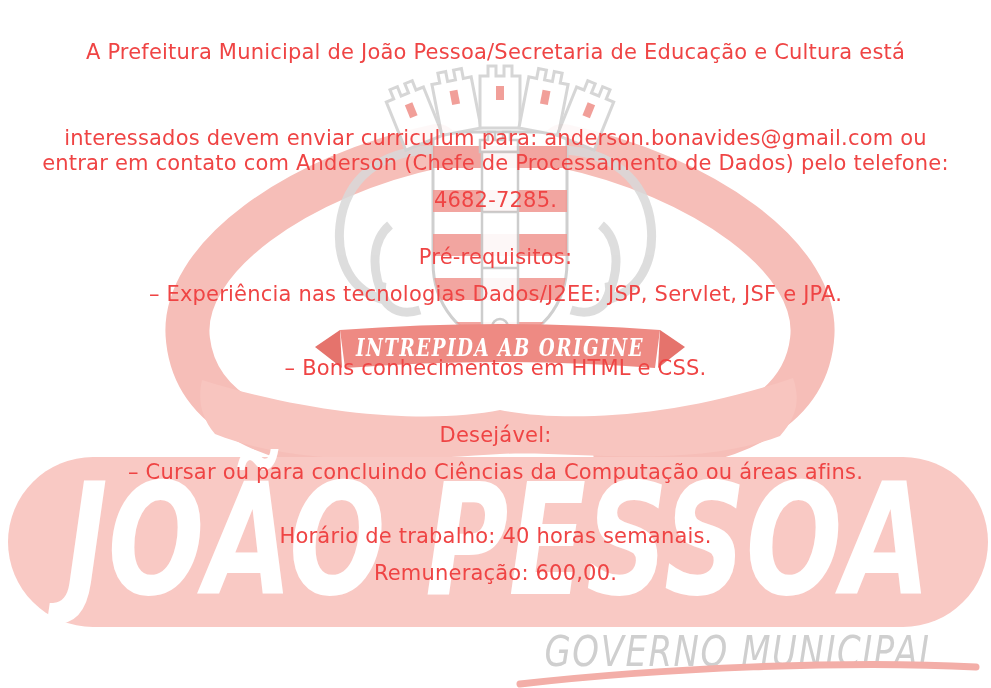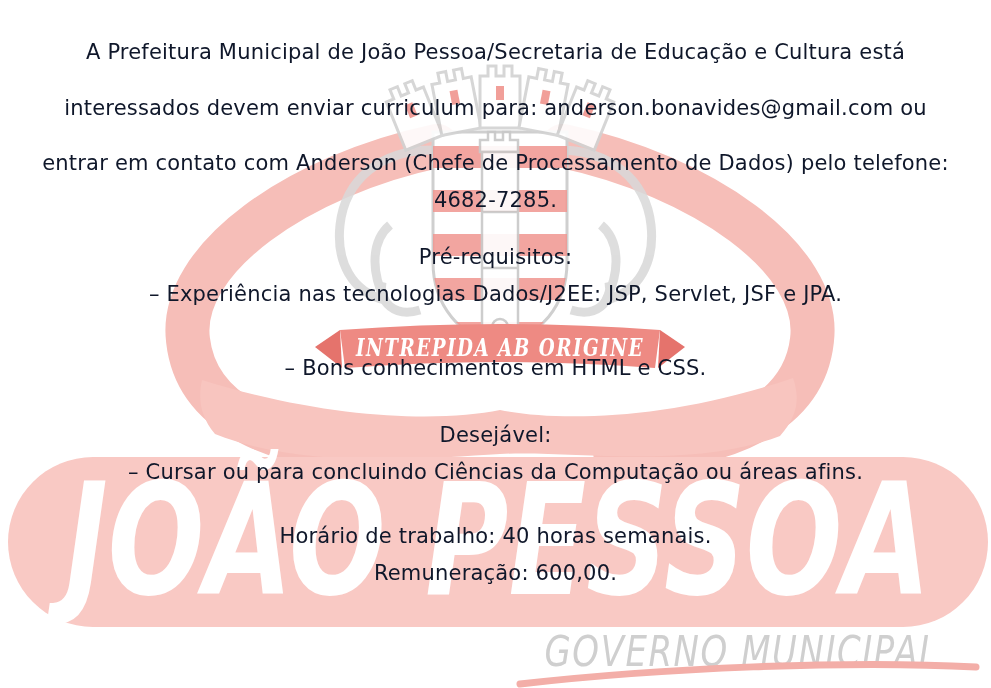--- a/index.html
+++ b/index.html
@@ -12,21 +12,21 @@
   }
   .wm{
     position:absolute;left:0;top:0;width:991px;height:688px;
   }
   .content{position:absolute;left:0;top:0;width:991px;height:688px;}
   .line{
     position:absolute;left:0;right:0;
     text-align:center;
     white-space:nowrap;
     font-size:21px;
-    color:#0f172a;
+    color:#ef4444;
     letter-spacing:0.2px;
   }
 </style>
 </head>
 <body>
 
 <div class="page">
 
   <svg class="wm" viewBox="0 0 991 688" aria-hidden="true">
 
@@ -104,21 +104,21 @@
     </g>
 
     <g>
       <text x="742" y="666" text-anchor="middle" font-size="43" font-style="italic" fill="#cfcfcf" letter-spacing="2" textLength="395" lengthAdjust="spacingAndGlyphs" font-family="'DejaVu Sans','Liberation Sans',sans-serif">GOVERNO MUNICIPAL</text>
       <path d="M 520,684 C 660,668 850,660 976,667" fill="none" stroke="#f3aea8" stroke-width="7" stroke-linecap="round"></path>
     </g>
   </svg>
 
   <div class="content">
     <div class="line" style="top:40px">A Prefeitura Municipal de João Pessoa/Secretaria de Educação e Cultura está</div>
-    <div class="line" style="top:96px">interessados devem enviar curriculum para: anderson.bonavides@gmail.com ou</div>
+    <div class="line" style="top:126px">interessados devem enviar curriculum para: anderson.bonavides@gmail.com ou</div>
     <div class="line" style="top:151px">entrar em contato com Anderson (Chefe de Processamento de Dados) pelo telefone:</div>
     <div class="line" style="top:188px">4682-7285.</div>
 
     <div class="line" style="top:245px">Pré-requisitos:</div>
     <div class="line" style="top:282px">– Experiência nas tecnologias Dados/J2EE: JSP, Servlet, JSF e JPA.</div>
     <div class="line" style="top:356px">– Bons conhecimentos em HTML e CSS.</div>
 
     <div class="line" style="top:423px">Desejável:</div>
     <div class="line" style="top:460px">– Cursar ou para concluindo Ciências da Computação ou áreas afins.</div>
 

